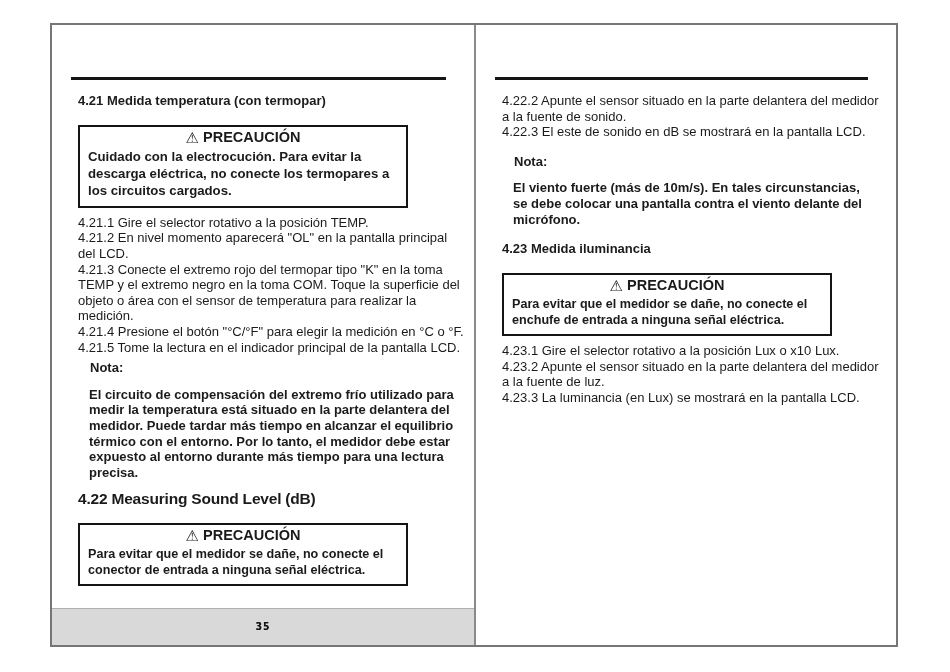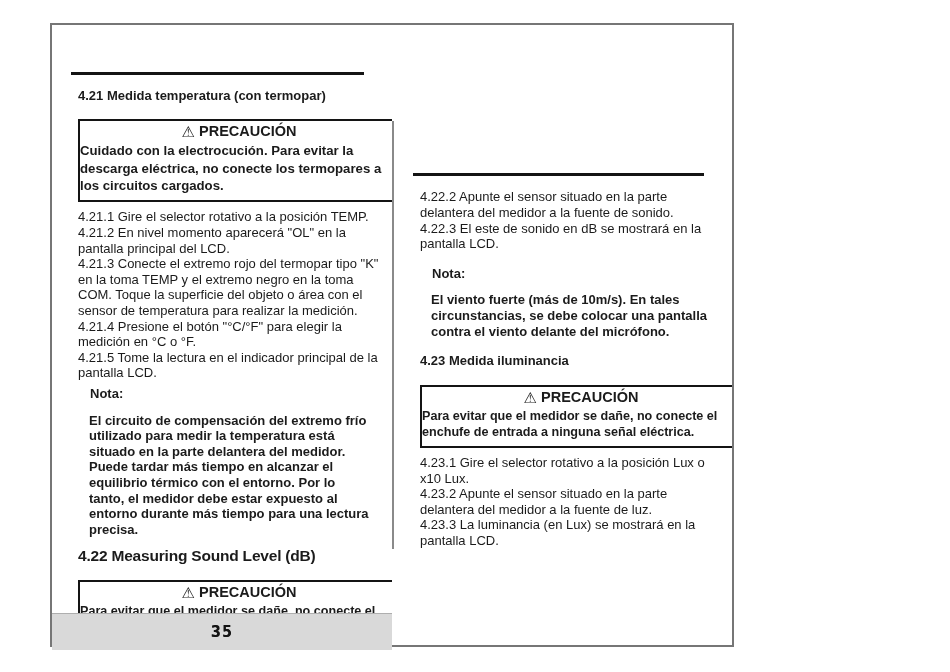--- a/index.html
+++ b/index.html
@@ -6,25 +6,24 @@
   html, body {
     margin: 0; padding: 0;
     width: 950px; height: 672px;
     background: #ffffff;
     font-family: "Liberation Sans", "DejaVu Sans", sans-serif;
     color: #1b1b1b;
   }
   .spread {
     position: absolute;
     left: 50px; top: 23px;
-    width: 684px; height: 624px;
+    width: 848px; height: 624px;
     border: 2px solid #767676;
     background: #fff;
     display: flex;
-    align-items: center;
   }
   .page {
     position: relative;
     flex: 1 1 50%;
     overflow: hidden;
   }
   .page--right { border-left: 2px solid #8a8a8a; }
   .top-rule {
     height: 3px;
     background: #141414;
@@ -41,21 +40,21 @@
     margin: 0 0 10px 0;
   }
   .sec-heading--big {
     font-size: 15.5px;
     margin: 9px 0 3px 0;
     letter-spacing: -0.2px;
   }
   .caution-box {
     border: 2px solid #141414;
     width: 330px;
-    padding: 1px 8px 6px 0;
+    padding: 1px 8px 6px 8px;
     margin: 16px 0 7px 0;
     background: #fff;
   }
   .caution-title {
     text-align: center;
     font-weight: bold;
     font-size: 14.5px;
     line-height: 19px;
   }
   .warning-glyph {
@@ -87,21 +86,21 @@
     left: 0; right: 0; bottom: 0;
     height: 37px;
     background: #d9d9d9;
     border-top: 1px solid #aeaeae;
     text-align: center;
   }
   .page-number {
     display: inline-block;
     font-family: "DejaVu Sans Mono", monospace;
     font-weight: bold;
-    font-size: 16px;
+    font-size: 10px;
     letter-spacing: 1.5px;
     line-height: 36px;
     color: #141414;
     text-shadow: 0.5px 0 0 #141414;
   }
 </style>
 </head>
 <body>
 
 <div class="spread">

